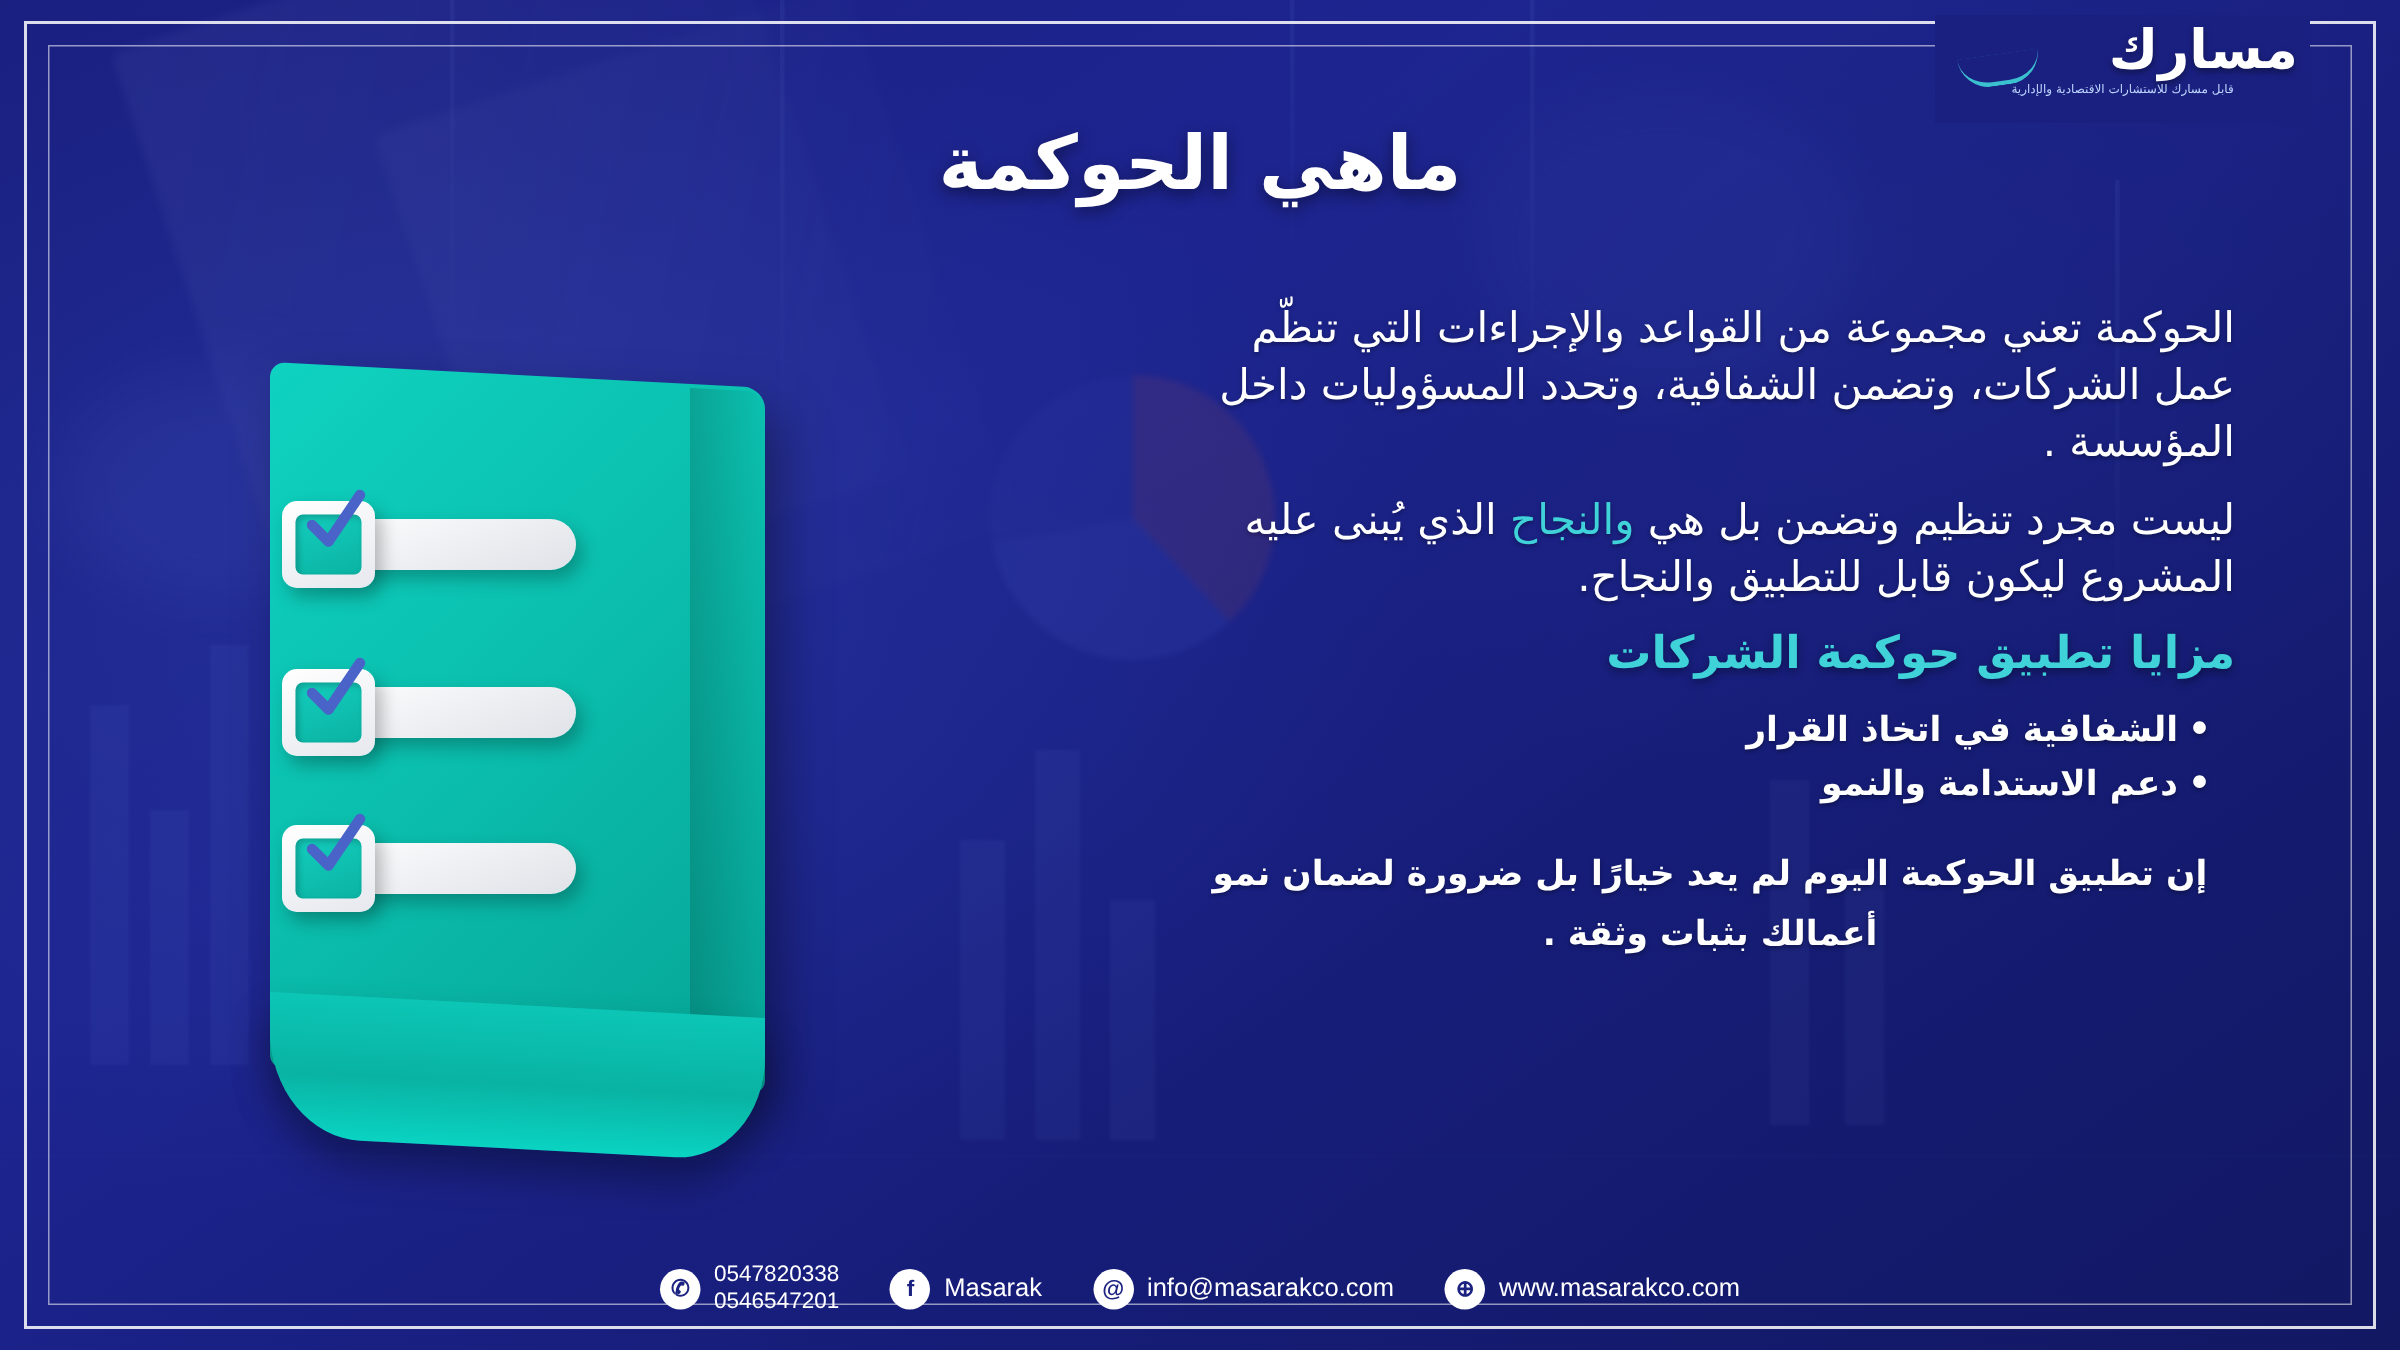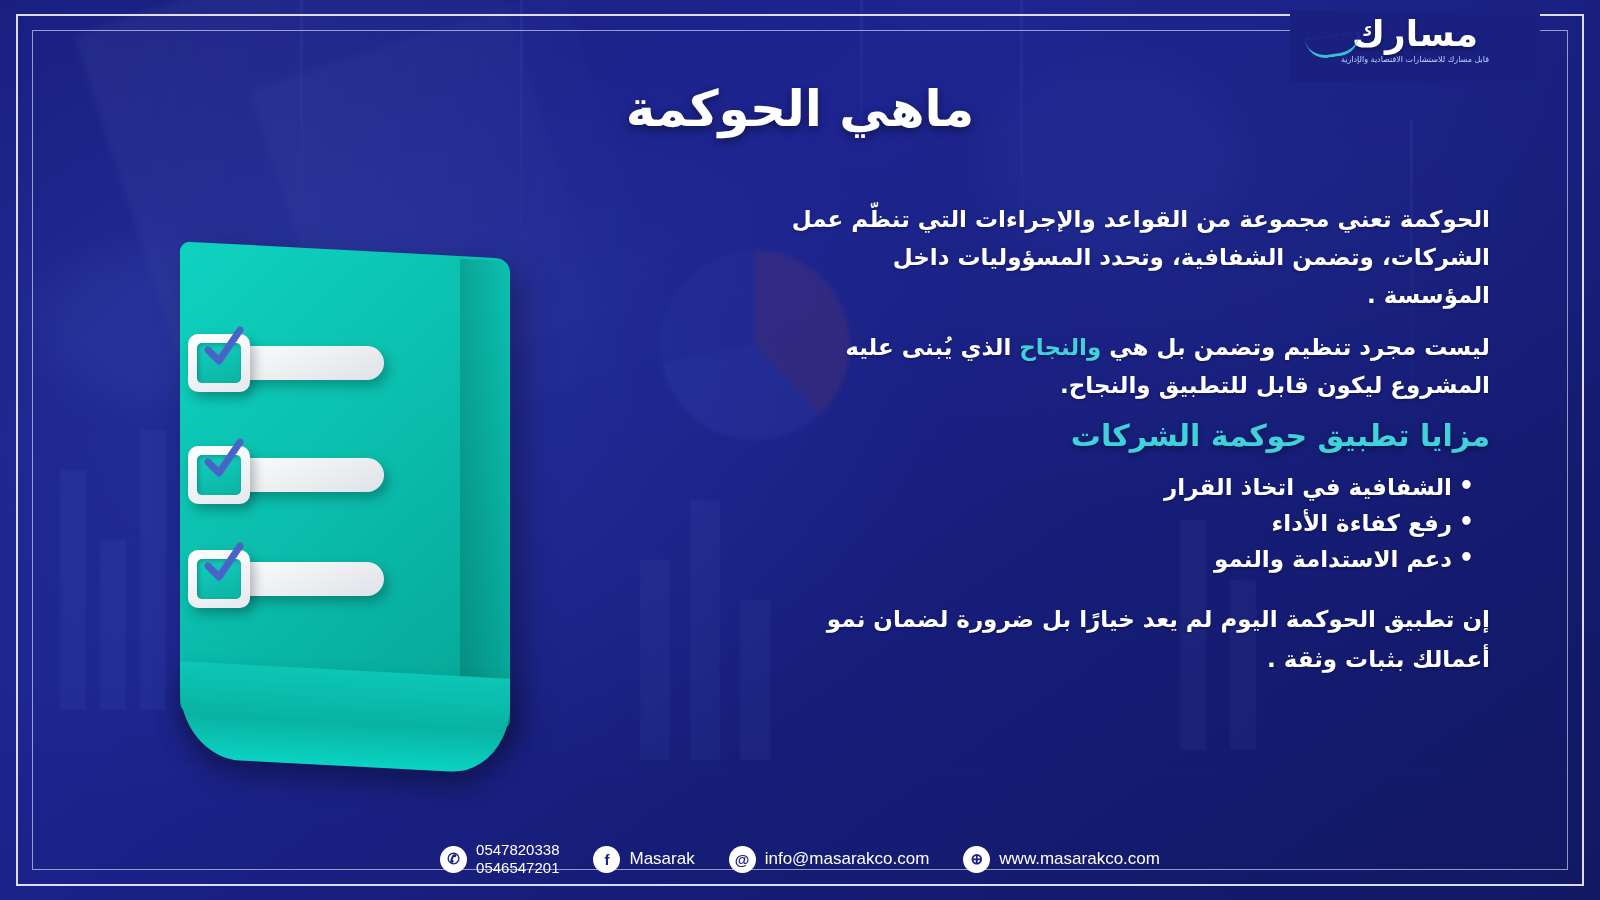--- a/index.html
+++ b/index.html
@@ -86,20 +86,21 @@
     padding: 4px 8px;
     box-sizing: border-box;
   }
   .logo-main {
     font-size: 36px;
     font-weight: 700;
     color: #ffffff;
     letter-spacing: 1px;
     line-height: 40px;
     text-shadow: 0 2px 5px rgba(0,0,0,0.4);
+    text-align: right;
   }
   .logo-sub {
     font-size: 8px;
     color: #bcd4ff;
     letter-spacing: 0.5px;
     line-height: 12px;
   }
   .logo-swoosh {
     position: absolute;
     left: 16px; top: 26px;
@@ -126,23 +127,23 @@
   
   .content {
     position: absolute;
     top: 200px;
     right: 110px;
     width: 700px;
     text-align: right;
     color: #ffffff;
   }
   .para {
-    font-size: 23px;
+    font-size: 28px;
     line-height: 38px;
-    font-weight: 700;
+    font-weight: 400;
     margin-bottom: 14px;
     text-shadow: 0 1px 3px rgba(0,0,0,0.35);
   }
   .para .hl { color: #3fd2d8; }
 
   .subhead {
     font-size: 30px;
     font-weight: 700;
     color: #3fd2d8;
     margin: 14px 0 12px 0;
@@ -172,20 +173,21 @@
     font-size: 24px;
   }
 
   .closing {
     margin-top: 22px;
     font-size: 23px;
     font-weight: 700;
     line-height: 40px;
     color: #ffffff;
     text-shadow: 0 1px 3px rgba(0,0,0,0.35);
+    text-align: center;
   }
 
   
   .checklist {
     position: absolute;
     left: 150px;
     top: 250px;
     width: 370px;
     height: 500px;
   }
@@ -370,21 +372,20 @@
 
   <div class="content">
     <div class="para">الحوكمة تعني مجموعة من القواعد والإجراءات التي تنظّم عمل الشركات، وتضمن الشفافية، وتحدد المسؤوليات داخل المؤسسة .</div>
 
     <div class="para"><span>ليست مجرد تنظيم وتضمن بل هي </span><span class="hl">والنجاح</span><span> الذي يُبنى عليه المشروع ليكون قابل للتطبيق والنجاح.</span></div>
 
     <div class="subhead">مزايا تطبيق حوكمة الشركات</div>
 
     <ul class="bullets">
       <li>الشفافية في اتخاذ القرار</li>
-      <li>رفع كفاءة الأداء</li>
       <li>دعم الاستدامة والنمو</li>
     </ul>
 
     <div class="closing">إن تطبيق الحوكمة اليوم لم يعد خيارًا  بل ضرورة لضمان نمو أعمالك بثبات وثقة .</div>
   </div>
 
   <div class="footer">
     <div class="f-item">
       <div class="f-ico">✆</div>
       <div class="f-phone-lines">

